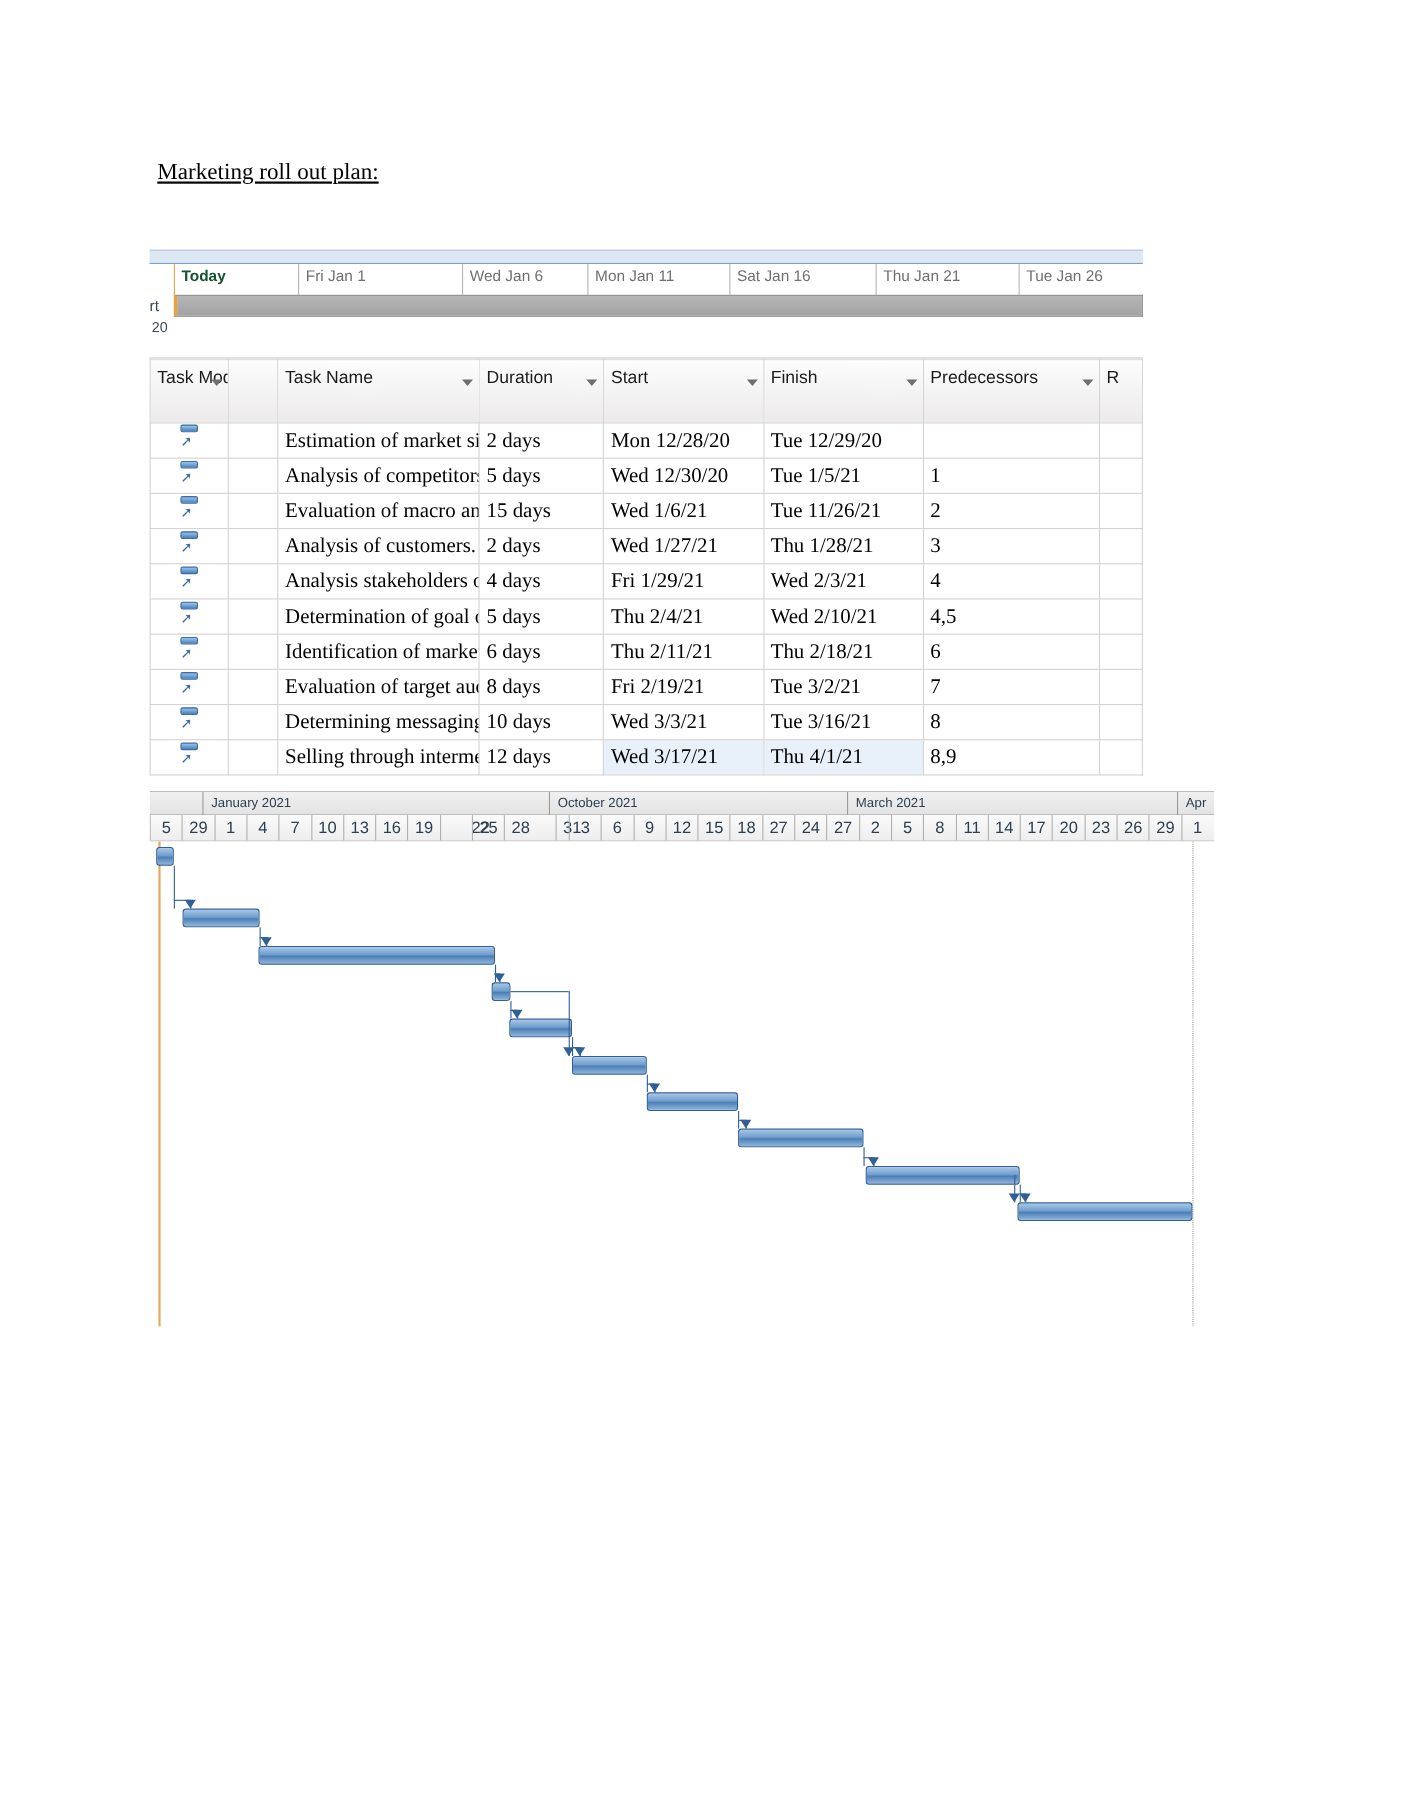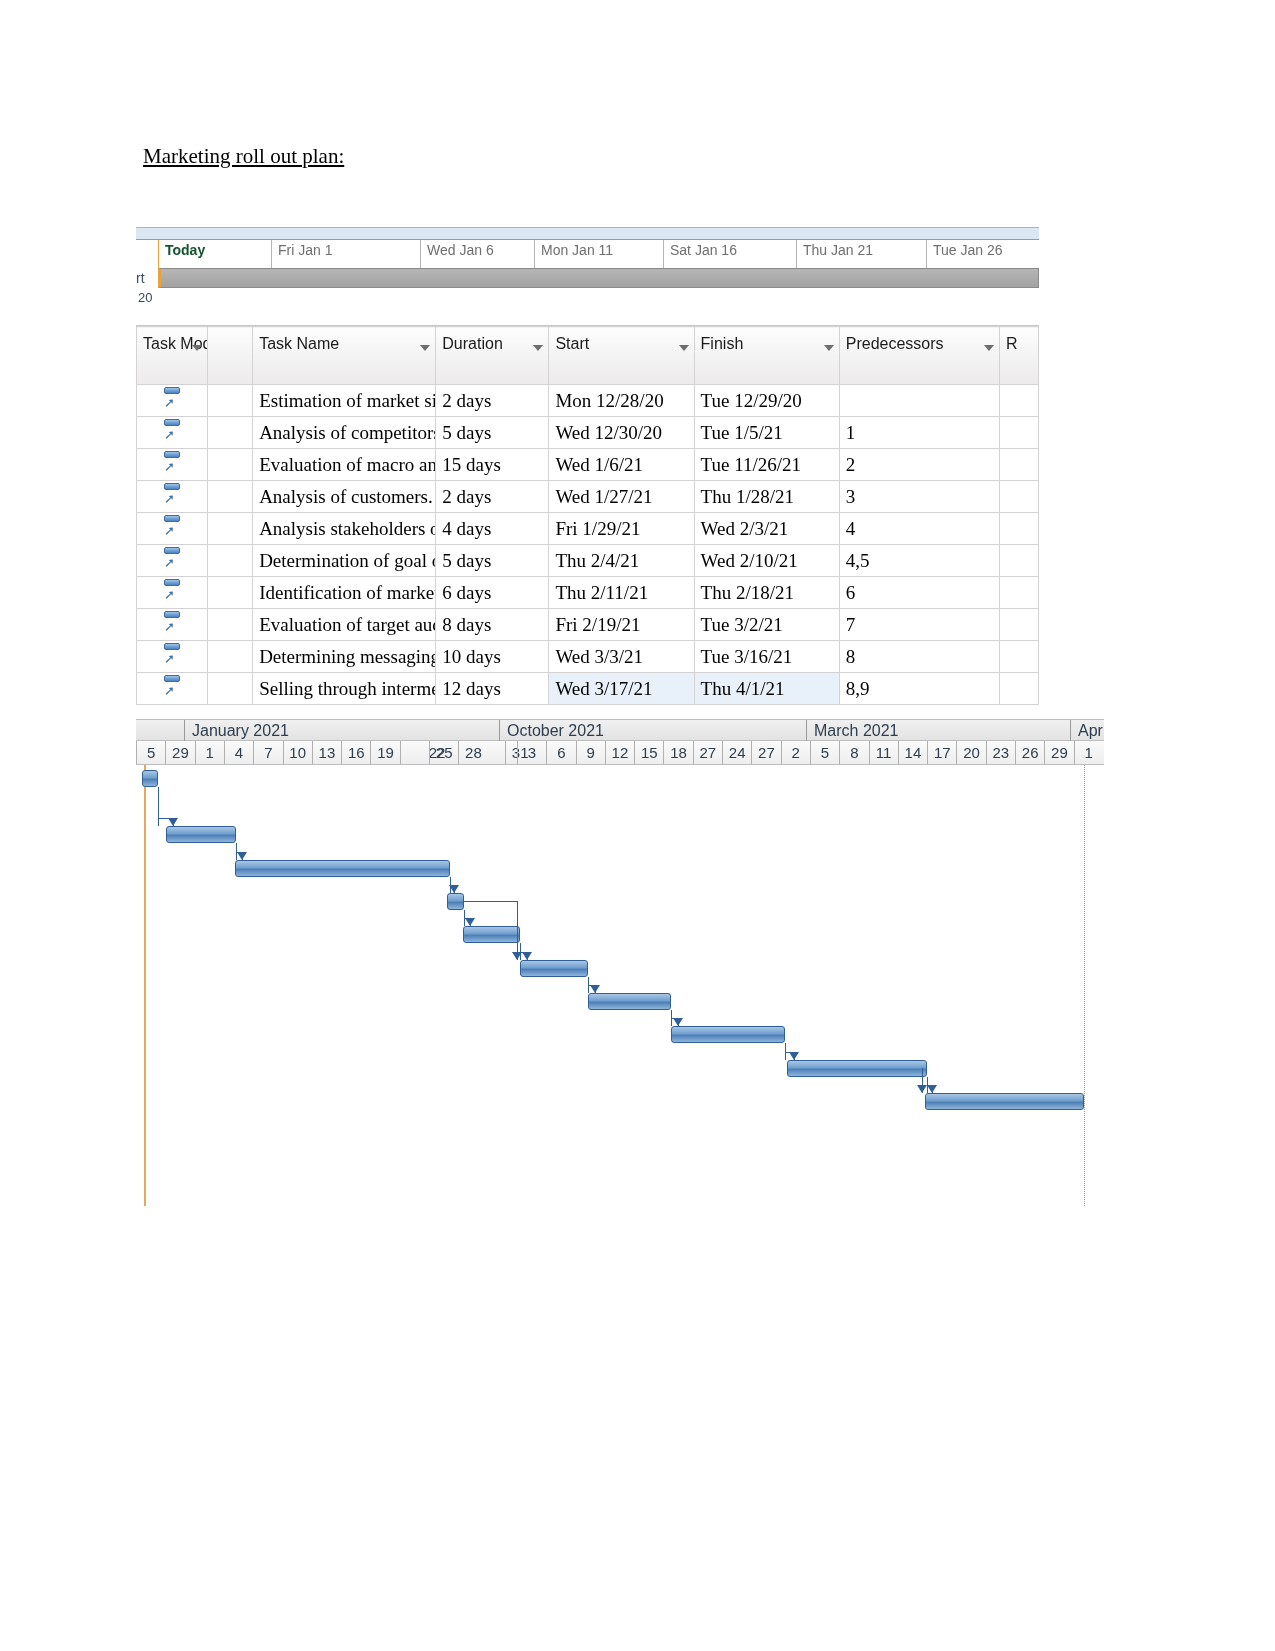--- a/index.html
+++ b/index.html
@@ -151,21 +151,21 @@
     overflow:hidden;
   }
   .g-month-row{
     position:absolute;left:0;top:0;height:22px;width:968px;
     background:linear-gradient(#f0f0f0,#e3e3e3);
     border-top:1px solid #bdbdbd;border-bottom:1px solid #bdbdbd;
     box-sizing:border-box;
   }
   .g-month{
     position:absolute;top:0;height:21px;line-height:21px;
-    font-family:"Liberation Sans",sans-serif;font-size:16px;color:#2c3e50;
+    font-family:"Liberation Sans",sans-serif;font-size:12px;color:#2c3e50;
     border-left:1px solid #9a9a9a;padding-left:7px;box-sizing:border-box;
     white-space:nowrap;overflow:hidden;
   }
   .g-day-row{
     position:absolute;left:0;top:22px;height:24px;width:968px;
     background:linear-gradient(#fafafa,#eeeeee);
     border-bottom:1px solid #bdbdbd;box-sizing:border-box;
   }
   .g-day{
     position:absolute;top:0;height:23px;line-height:23px;
@@ -361,21 +361,21 @@
               <td class="res"></td>
             </tr>
           </tbody>
       </table>
     </div>
 
     <div class="gantt">
       <div class="g-month-row" id="g-months">
           <div class="g-month" style="left: 48px; width: 315px;">January 2021</div>
           <div class="g-month" style="left: 363px; width: 271px;">October 2021</div>
-          <div class="g-month" style="left: 634px; width: 300px; margin-left: 36px;">March 2021</div>
+          <div class="g-month" style="left: 634px; width: 300px;">March 2021</div>
           <div class="g-month" style="left: 934px; width: 34px;">Apr</div>
         </div>
       <div class="g-day-row" id="g-days">
           <div class="g-day" style="left: 0px; width: 29.3px;">5</div>
           <div class="g-day" style="left: 29.3px; width: 29.3px;">29</div>
           <div class="g-day" style="left: 58.6px; width: 29.3px;">1</div>
           <div class="g-day" style="left: 87.9px; width: 29.3px;">4</div>
           <div class="g-day" style="left: 117.2px; width: 29.3px;">7</div>
           <div class="g-day" style="left: 146.5px; width: 29.3px;">10</div>
           <div class="g-day" style="left: 175.8px; width: 29.3px;">13</div>

